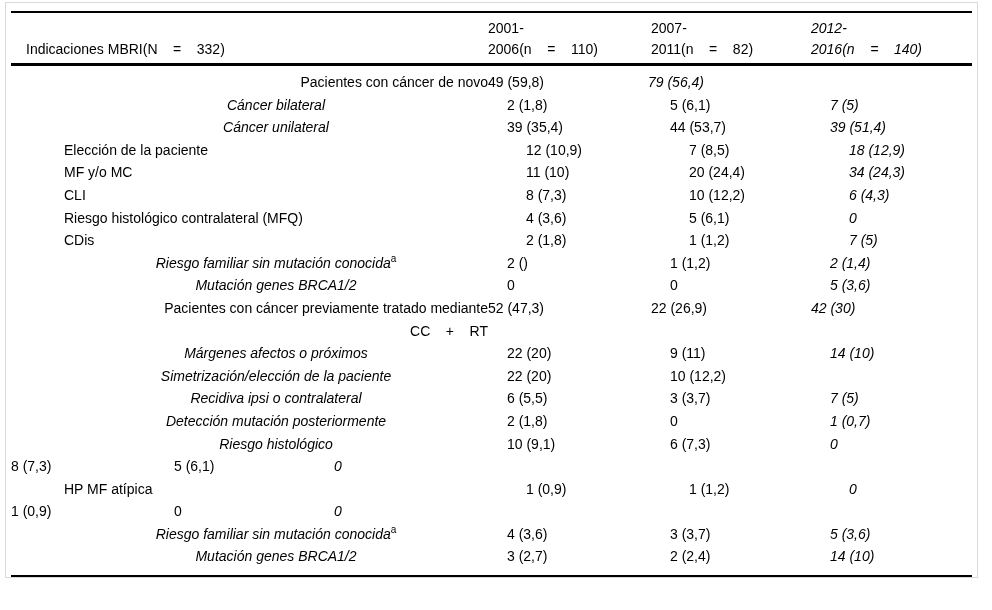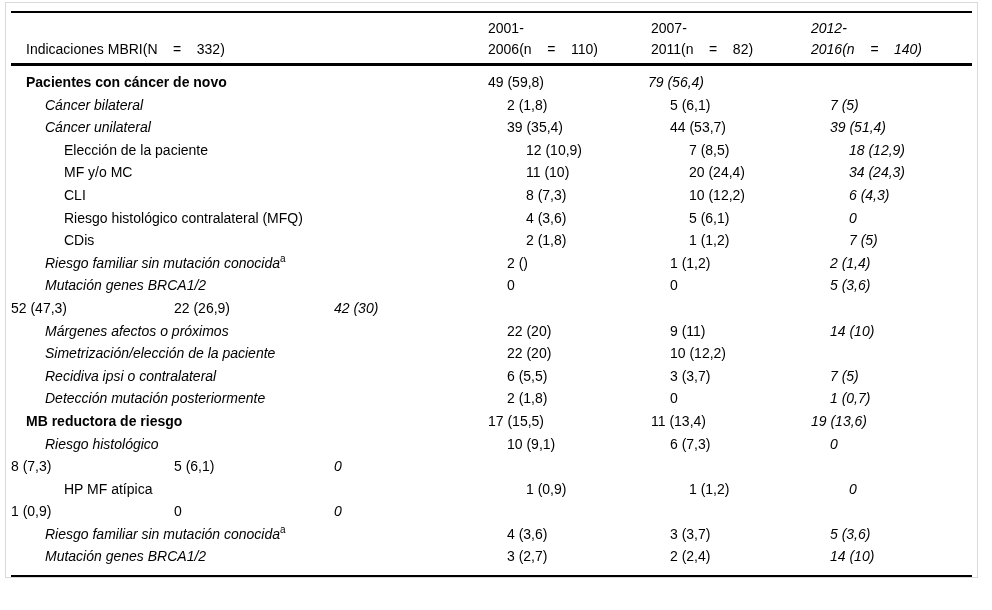--- a/index.html
+++ b/index.html
@@ -41,22 +41,22 @@
   .trow {
     display: flex;
     min-height: 22.6px;
     line-height: 22.6px;
     align-items: flex-start;
   }
   .c1 { flex: 0 0 462px; padding-left: 15px; white-space: pre-wrap; }
   .c2 { flex: 0 0 163px; }
   .c3 { flex: 0 0 160px; }
   .c4 { flex: 1 1 auto; font-style: italic; }
-  .lbl-bold   { font-weight: 700; font-style: normal; }
-  .lbl-italic { font-weight: 400; font-style: italic; }
+  .lbl-bold   { font-weight: 400; font-style: normal; text-align: right; }
+  .lbl-italic { font-weight: 400; font-style: italic; text-align: center; }
   .lbl-plain  { font-weight: 400; font-style: normal; }
   .indent-0 { padding-left: 15px; }
   .indent-1 { padding-left: 34px; }
   .indent-2 { padding-left: 53px; }
   sup.fn {
     font-style: normal;
     font-weight: 400;
     font-size: 10px;
     line-height: 0;
     vertical-align: super;
@@ -134,20 +134,22 @@
         <div class="c3">1 (1,2)</div>
         <div class="c4">2 (1,4)</div>
       </div>
       <div class="trow">
         <div class="c1 indent-1 lbl-italic">Mutación genes BRCA1/2</div>
         <div class="c2">0</div>
         <div class="c3">0</div>
         <div class="c4">5 (3,6)</div>
       </div>
       <div class="trow">
+        <div class="c1 indent-0 lbl-bold">Pacientes con cáncer previamente tratado mediante
+CC    +    RT</div>
         <div class="c2">52 (47,3)</div>
         <div class="c3">22 (26,9)</div>
         <div class="c4">42 (30)</div>
       </div>
       <div class="trow">
         <div class="c1 indent-1 lbl-italic">Márgenes afectos o próximos</div>
         <div class="c2">22 (20)</div>
         <div class="c3">9 (11)</div>
         <div class="c4">14 (10)</div>
       </div>
@@ -162,26 +164,20 @@
         <div class="c3">3 (3,7)</div>
         <div class="c4">7 (5)</div>
       </div>
       <div class="trow">
         <div class="c1 indent-1 lbl-italic">Detección mutación posteriormente</div>
         <div class="c2">2 (1,8)</div>
         <div class="c3">0</div>
         <div class="c4">1 (0,7)</div>
       </div>
       <div class="trow">
-        <div class="c1 indent-0 lbl-bold">MB reductora de riesgo</div>
-        <div class="c2">17 (15,5)</div>
-        <div class="c3">11 (13,4)</div>
-        <div class="c4">19 (13,6)</div>
-      </div>
-      <div class="trow">
         <div class="c1 indent-1 lbl-italic">Riesgo histológico</div>
         <div class="c2">10 (9,1)</div>
         <div class="c3">6 (7,3)</div>
         <div class="c4">0</div>
       </div>
       <div class="trow">
         <div class="c2">8 (7,3)</div>
         <div class="c3">5 (6,1)</div>
         <div class="c4">0</div>
       </div>

